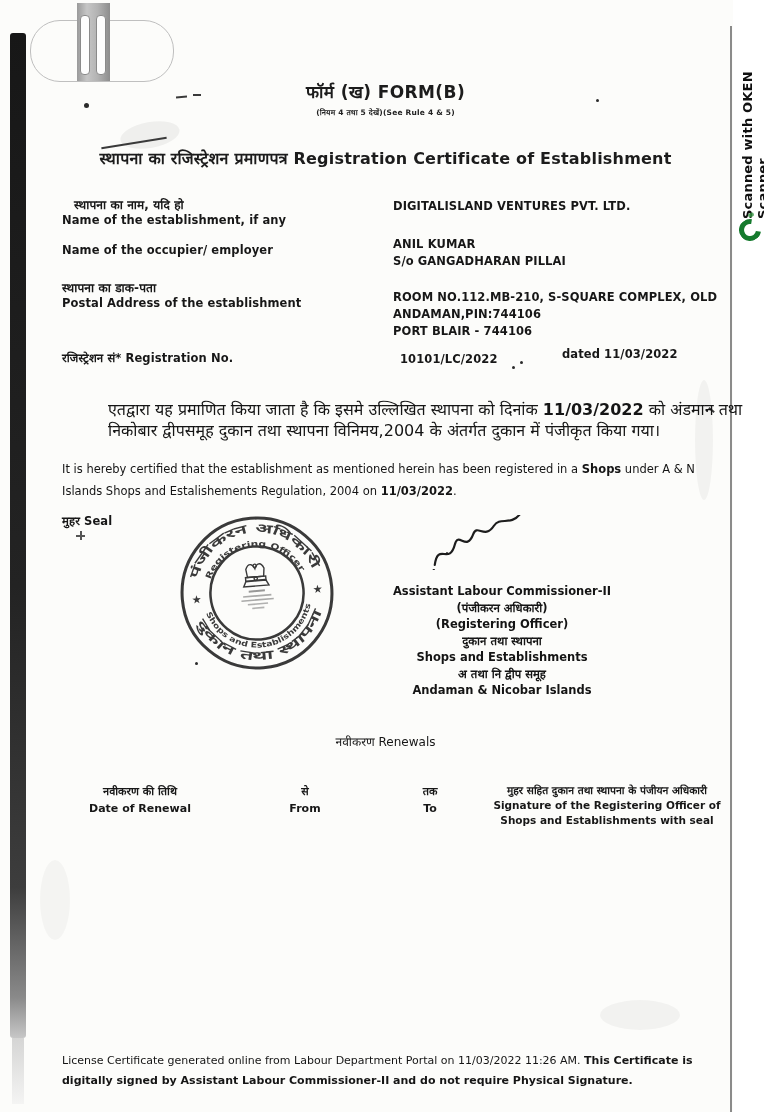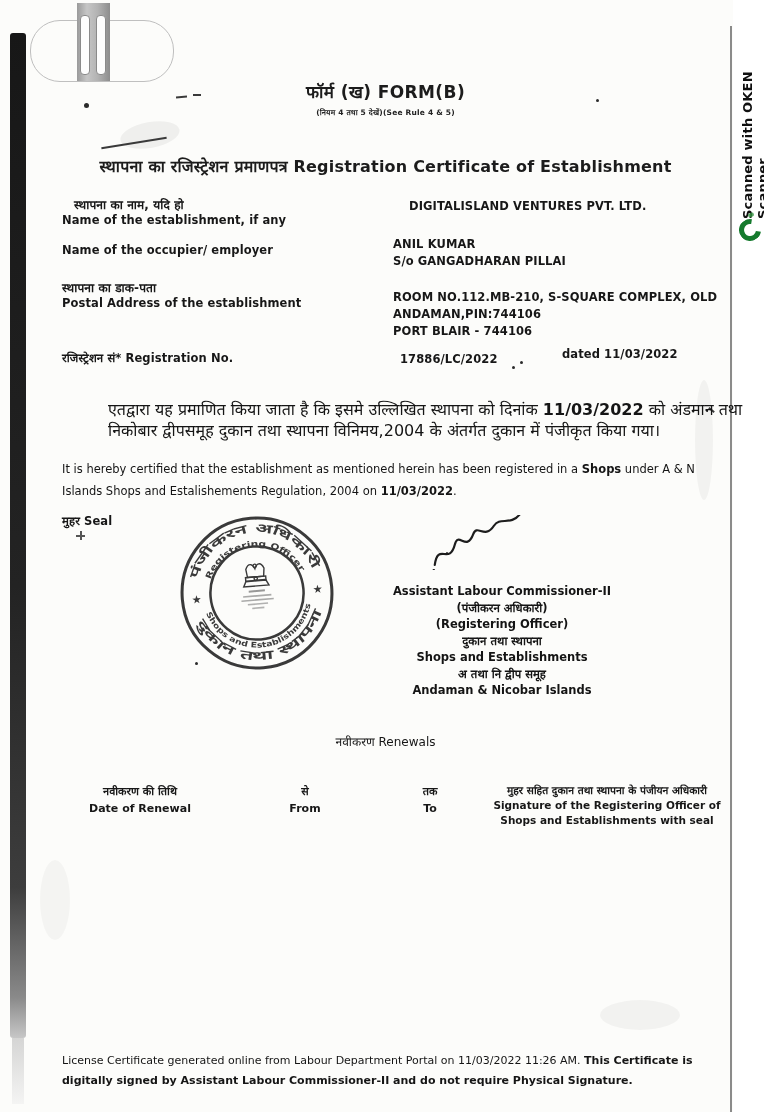--- a/index.html
+++ b/index.html
@@ -34,21 +34,21 @@
   .scanner-credit{position:absolute;left:643px;top:104px;width:212px;height:18px;
     transform:rotate(-90deg);font-size:13px;font-weight:bold;color:#101010;letter-spacing:.2px;}
   .oken-logo{position:absolute;left:739px;top:219px;width:12px;height:12px;border:5px solid #157a2d;
     border-radius:50%;border-right-color:transparent;transform:rotate(-35deg);}
   .oken-leaf{position:absolute;left:748px;top:213px;width:6px;height:4px;background:#2f8f3c;border-radius:2px;transform:rotate(-20deg);opacity:.8;}
 
   
   .center-block{position:absolute;left:20px;width:731px;text-align:center;}
   .form-title{top:80px;font-size:17px;font-weight:bold;letter-spacing:.4px;}
   .form-subtitle{top:107px;font-size:7.5px;font-weight:bold;letter-spacing:.2px;color:#222;}
-  .cert-heading{top:147px;font-size:16px;font-weight:bold;letter-spacing:.2px;margin-top:8px;}
+  .cert-heading{top:147px;font-size:16px;font-weight:bold;letter-spacing:.2px;}
 
   
   .lbl,.val{position:absolute;font-size:11.5px;font-weight:bold;color:#171717;letter-spacing:.1px;}
   .hi{font-size:12px;}
   .addr{line-height:17px;}
   .para{position:absolute;color:#151515;}
   .para-hi{left:60px;top:383px;width:658px;font-size:16px;line-height:21px;margin-left:48px;}
   .para-en{left:62px;top:446px;width:652px;font-size:11.5px;line-height:22px;}
   .b{font-weight:bold;}
 
@@ -106,36 +106,36 @@
   <div class="scanner-credit">Scanned with OKEN Scanner</div>
   <div class="oken-logo"></div>
   <div class="oken-leaf"></div>
 
   <div class="center-block form-title">फॉर्म (ख) FORM(B)</div>
   <div class="center-block form-subtitle">(नियम 4 तथा 5 देखें)(See Rule 4 &amp; 5)</div>
   <div class="center-block cert-heading">स्थापना का रजिस्ट्रेशन प्रमाणपत्र Registration Certificate of Establishment</div>
 
   <div class="lbl hi" style="left:74px;top:196px;">स्थापना का नाम, यदि हो</div>
   <div class="lbl" style="left:62px;top:213px;">Name of the establishment, if any</div>
-  <div class="val" style="left:393px;top:199px;margin-left:16px;">DIGITALISLAND VENTURES PVT. LTD.</div>
+  <div class="val" style="left:393px;top:199px;">DIGITALISLAND VENTURES PVT. LTD.</div>
 
   <div class="lbl" style="left:62px;top:243px;">Name of the occupier/ employer</div>
   <div class="val" style="left:393px;top:237px;">ANIL KUMAR</div>
   <div class="val" style="left:393px;top:254px;">S/o GANGADHARAN PILLAI</div>
 
   <div class="lbl hi" style="left:62px;top:279px;">स्थापना का डाक-पता</div>
   <div class="lbl" style="left:62px;top:296px;">Postal Address of the establishment</div>
   <div class="val addr" style="left:393px;top:289px;width:330px;">
     <div>ROOM NO.112.MB-210, S-SQUARE COMPLEX, OLD</div>
     <div>ANDAMAN,PIN:744106</div>
     <div>PORT BLAIR - 744106</div>
   </div>
 
   <div class="lbl" style="left:62px;top:350px;">रजिस्ट्रेशन सं* Registration No.</div>
-  <div class="val" style="left:400px;top:352px;">17886/LC/2022</div>
+  <div class="val" style="left:400px;top:352px;">10101/LC/2022</div>
   <div class="val" style="left:562px;top:347px;">dated 11/03/2022</div>
 
   <p class="para para-hi"><span>एतद्वारा यह प्रमाणित किया जाता है कि इसमे उल्लिखित स्थापना को दिनांक </span><span class="b">11/03/2022</span><span> को अंडमान तथा निकोबार द्वीपसमूह दुकान तथा स्थापना विनिमय,2004 के अंतर्गत दुकान में पंजीकृत किया गया।</span></p>
 
   <p class="para para-en"><span>It is hereby certified that the establishment as mentioned herein has been registered in a </span><span class="b">Shops</span><span> under A &amp; N Islands Shops and Estalishements Regulation, 2004 on </span><span class="b">11/03/2022</span><span>.</span></p>
 
   <div class="lbl" style="left:62px;top:513px;">मुहर Seal</div>
 
   <svg class="seal-svg" width="162" height="162" viewBox="0 0 160 160">
     <defs>

